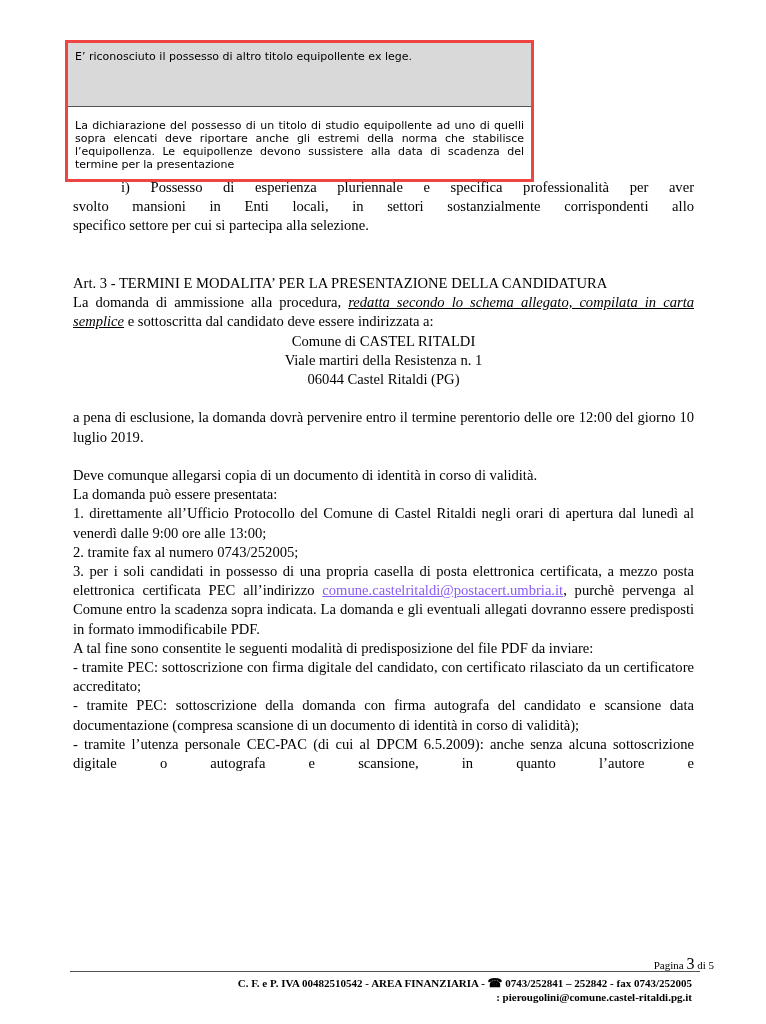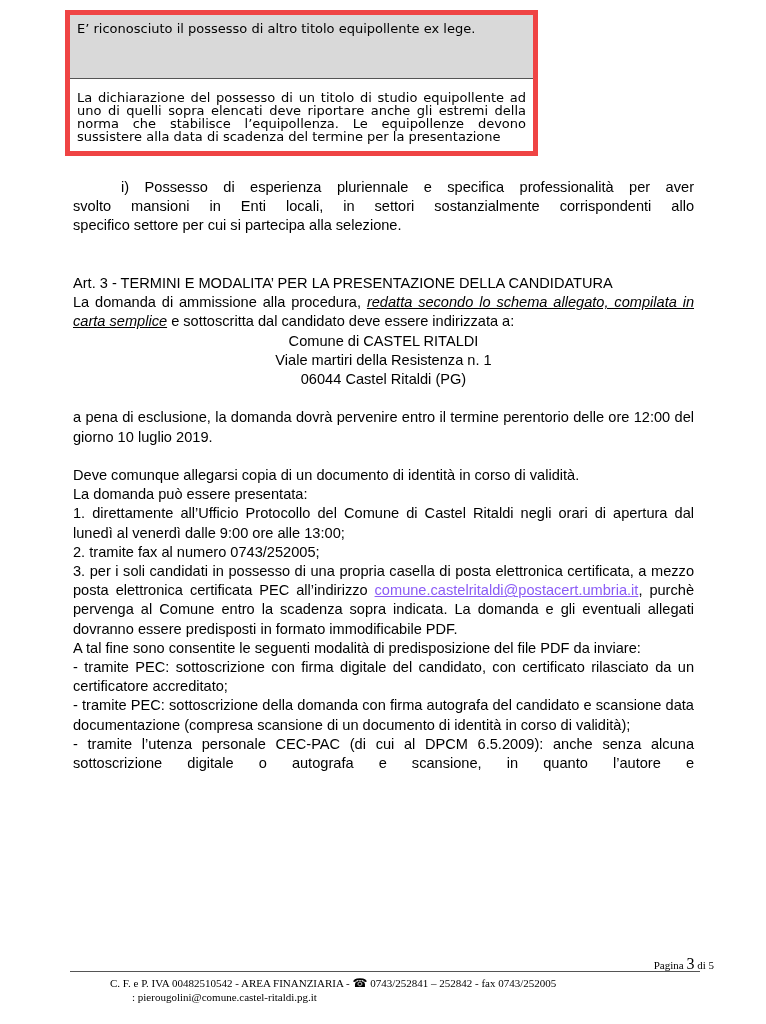--- a/index.html
+++ b/index.html
@@ -1,35 +1,35 @@
 <!DOCTYPE html>
 <html><head>
 <meta charset="utf-8">
 <style>
   html, body { margin: 0; padding: 0; background: #ffffff; }
   body { width: 766px; height: 1024px; position: relative; overflow: hidden; color: #000; }
   .page { position: absolute; left: 0; top: 0; width: 766px; height: 1024px; }
 
-  .box { position: absolute; left: 65px; top: 10px; width: 463px; border: 5px solid #ef4444; font-family: "DejaVu Sans", sans-serif; font-size: 13px; line-height: 13px; }
+  .box { position: absolute; left: 65px; top: 40px; width: 463px; border: 3px solid #ef4444; font-family: "DejaVu Sans", sans-serif; font-size: 11px; line-height: 13px; }
   .box .grey { background: #d9d9d9; height: 56px; padding: 7px 7px 0 7px; border-bottom: 1px solid #555; }
   .box .white { padding: 12px 7px 8px 7px; text-align: justify; }
 
-  .body { position: absolute; left: 73px; top: 178px; width: 621px; font-family: Liberation Sans, sans-serif; font-size: 14.6px; line-height: 19.2px; transform-origin: 0 0; }
+  .body { position: absolute; left: 73px; top: 178px; width: 621px; font-family: Liberation Serif, serif; font-size: 14.6px; line-height: 19.2px; transform-origin: 0 0; }
   .p { margin: 0; text-align: justify; text-align-last: left; }
   .j { text-align: justify; text-align-last: justify; }
   .indent { text-indent: 48px; }
   .gap { height: 19.2px; }
   .center { text-align: right; text-align-last: center; }
   .ul-it { font-style: italic; text-decoration: underline; }
   a.link { color: #8b5cf6; text-decoration: underline; }
 
   .footer-page { position: absolute; right: 52px; top: 955px; font-family: "Liberation Serif", serif; font-size: 11px; }
   .footer-page .big { font-size: 16px; }
   .footer-rule { position: absolute; left: 70px; top: 971px; width: 630px; height: 1px; background: #555; }
-  .footer { position: absolute; left: 70px; top: 976px; width: 630px; font-family: "Liberation Serif", serif; font-size: 11px; line-height: 14px; text-align: left; }
+  .footer { position: absolute; left: 62px; top: 976px; width: 630px; font-family: "Liberation Serif", serif; font-size: 11px; line-height: 14px; text-align: right; font-weight: bold; }
   .footer .l1 { padding-left: 40px; }
   .footer .l2 { padding-left: 50px; }
   .footer .l3 { padding-left: 62px; }
   .footer a { color: #1a3fd6; text-decoration: underline; }
   .phone { font-size: 12px; }
 </style>
 </head>
 <body>
 
 <div class="page">

